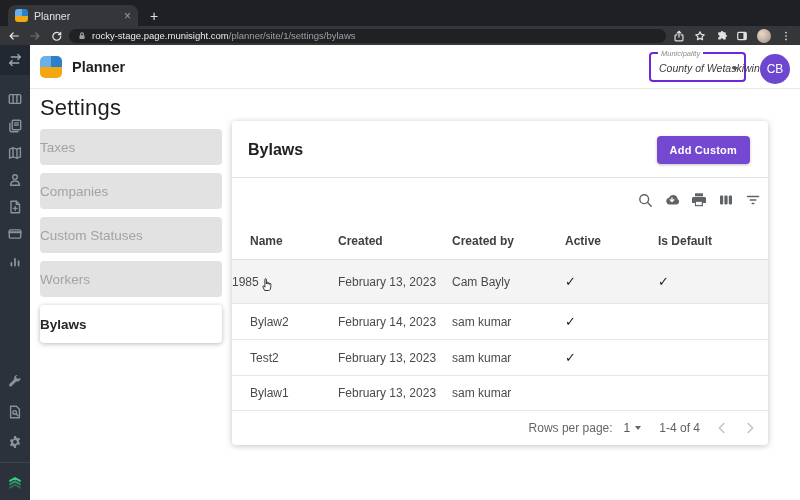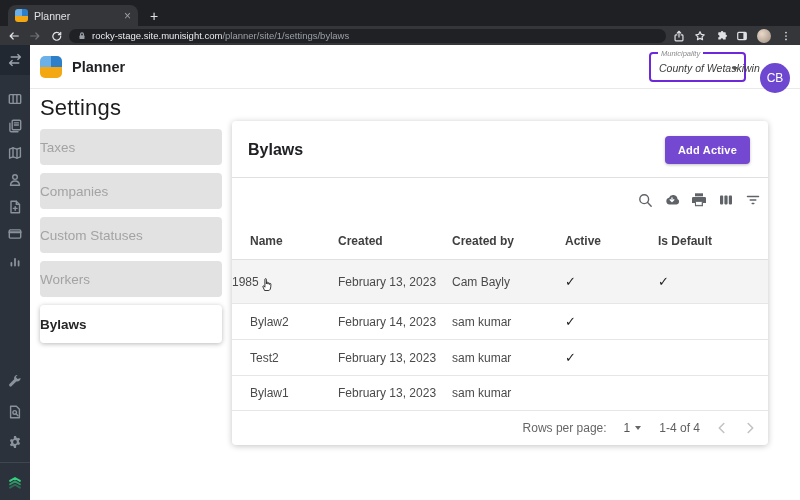--- a/index.html
+++ b/index.html
@@ -38,21 +38,21 @@
   .logo{width:22px;height:22px;}
   .favicon{width:13px;height:13px;border-radius:3px;}
   .q.tl{background:#6cb0e8;}
   .q.tr{background:#2e7fca;}
   .q.b{background:#f3a712;grid-column:1 / span 2;}
   .app-name{font-size:14.5px;font-weight:700;color:#202124;}
   .muni-select{position:absolute;right:54px;top:7px;width:97px;height:30px;border:2px solid #6d28d9;border-radius:4px;background:#fff;font-style:italic;}
   .muni-label{position:absolute;top:-5px;left:7px;font-size:7.5px;color:#8a8a8a;background:#fff;padding:0 3px;line-height:1.2;}
   .muni-value{display:block;font-size:10.5px;color:#3c3c3c;line-height:28px;padding-left:8px;white-space:nowrap;}
   .caret{position:absolute;right:6px;top:13px;width:0;height:0;border-left:3.5px solid transparent;border-right:3.5px solid transparent;border-top:4px solid #555;}
-  .avatar{position:absolute;right:10px;top:18px;width:30px;height:30px;border-radius:50%;background:#6d47cf;color:#fff;font-size:12px;font-weight:500;display:flex;align-items:center;justify-content:center;}
+  .avatar{position:absolute;right:10px;top:9px;width:30px;height:30px;border-radius:50%;background:#6d47cf;color:#fff;font-size:12px;font-weight:500;display:flex;align-items:center;justify-content:center;}
 
   
   .content{padding:2px 0 0 10px;}
   .page-title{font-size:22px;font-weight:500;color:#1d1d1f;margin:4px 0 8px;letter-spacing:.2px;}
   .settings-nav{width:182px;display:flex;flex-direction:column;}
   .nav-item{height:36px;margin-bottom:8px;background:#e2e2e2;border-radius:4px;display:flex;align-items:center;font-size:13.5px;font-weight:500;color:#a3a3a3;cursor:default;}
   .nav-item.selected{height:38px;background:#fff;color:#262626;font-weight:700;box-shadow:0 1px 5px rgba(0,0,0,.28);}
 
   
   .card{position:absolute;left:232px;top:121px;width:536px;background:#fff;border-radius:4px;box-shadow:0 1px 6px rgba(0,0,0,.24);}
@@ -63,21 +63,21 @@
   .table-toolbar{display:flex;justify-content:flex-end;align-items:center;height:44px;padding-right:6px;gap:9px;}
   .tb-icon{width:18px;height:18px;display:flex;align-items:center;justify-content:center;color:#5f6368;cursor:pointer;}
   table.grid{width:100%;border-collapse:collapse;table-layout:fixed;}
   .grid th{font-size:12px;font-weight:700;color:#3f3f3f;text-align:left;padding:12px 0 11px;border-bottom:1px solid #e0e0e0;}
   .grid td{font-size:12px;color:#4a4a4a;padding:10px 0;border-bottom:1px solid #e6e6e6;}
   .grid th:first-child,.grid td:first-child{padding-left:18px;}
   .grid tr.highlight{background:#f4f4f4;}
   .grid tr.highlight td{padding:14px 0;}
   .check{font-size:13px;color:#1d1d1d;}
   .pagination{display:flex;align-items:center;justify-content:flex-end;height:34px;padding-right:10px;font-size:12px;color:#666;}
-  .pg-label{margin-right:17px;}
+  .pg-label{margin-right:11px;}
   .pg-select{display:flex;align-items:center;gap:5px;margin-right:18px;cursor:pointer;color:#555;}
   .pg-select .caret{position:static;border-top-color:#666;}
   .pg-range{margin-right:14px;color:#5f5f5f;}
   .pg-nav{display:flex;align-items:center;gap:12px;}
   .pg-btn{width:16px;height:16px;display:flex;align-items:center;justify-content:center;color:#c3c3c3;}
   .cursor{position:absolute;left:260px;top:276px;pointer-events:none;}
 </style>
 </head>
 <body>
 
@@ -115,21 +115,21 @@
             </svg>
           </span>
         </span>
       <div class="omnibox">
         <span class="chrome-icon lock" id="lock-icon">
             <svg width="10" height="10" viewBox="0 0 12 12" fill="none" stroke="currentColor" stroke-width="1.4" stroke-linecap="round" stroke-linejoin="round">
               <rect x="3" y="5.2" width="6" height="4.4" rx="1" fill="currentColor" stroke="none"></rect>
               <path d="M4.3 5.2V4a1.7 1.7 0 0 1 3.4 0v1.2"></path>
             </svg>
           </span>
-        <span class="url"><span class="url-domain">rocky-stage.site.munisight.com</span><span class="url-path">/planner/site/1/settings/bylaws</span></span>
+        <span class="url"><span class="url-domain">rocky-stage.page.munisight.com</span><span class="url-path">/planner/site/1/settings/bylaws</span></span>
       </div>
       <span id="chrome-actions" class="chrome-group">
           <span class="chrome-icon">
             <svg width="12" height="12" viewBox="0 0 14 14" fill="none" stroke="currentColor" stroke-width="1.4" stroke-linecap="round" stroke-linejoin="round">
               <path d="M7 1.6v6.6M4.9 3.6 7 1.5l2.1 2.1"></path>
               <path d="M4.5 5.8H3.4a1 1 0 0 0-1 1v5a1 1 0 0 0 1 1h7.2a1 1 0 0 0 1-1v-5a1 1 0 0 0-1-1H9.5"></path>
             </svg>
           </span>
           <span class="chrome-icon">
             <svg width="12" height="12" viewBox="0 0 14 14" fill="none" stroke="currentColor" stroke-width="1.4" stroke-linecap="round" stroke-linejoin="round">
@@ -264,21 +264,21 @@
             <div class="nav-item">Workers</div>
             <div class="nav-item selected">Bylaws</div>
           </nav>
       </div>
     </div>
   </div>
 
   <section class="card">
     <div class="card-head">
       <h2 class="card-title">Bylaws</h2>
-      <button class="add-btn">Add Active</button>
+      <button class="add-btn">Add Custom</button>
     </div>
     <div class="divider"></div>
     <div class="table-toolbar" id="table-toolbar">
         <span class="tb-icon">
           <svg width="18" height="18" viewBox="0 0 18 18" fill="none" stroke="currentColor" stroke-width="1.4" stroke-linecap="round" stroke-linejoin="round">
             <circle cx="8.2" cy="8.2" r="4.4"></circle>
             <path d="m11.6 11.6 3.6 3.6"></path>
           </svg>
         </span>
         <span class="tb-icon">

